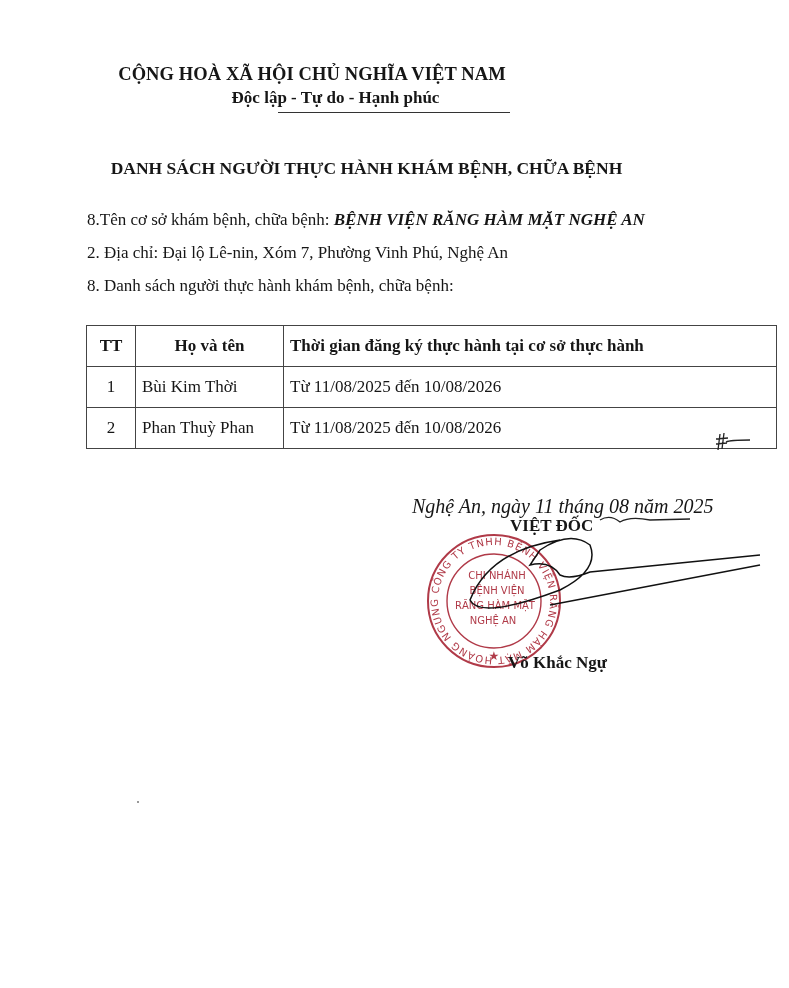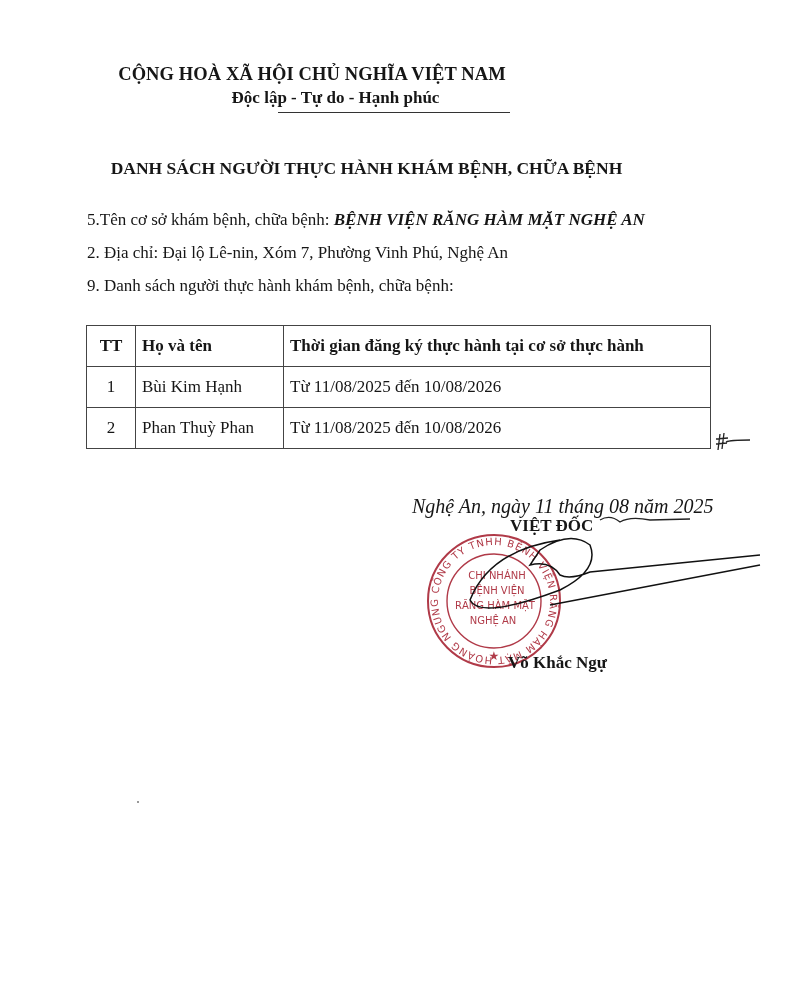--- a/index.html
+++ b/index.html
@@ -5,62 +5,62 @@
   html, body { margin:0; padding:0; }
   body { width:789px; height:988px; background:#ffffff; position:relative; overflow:hidden;
          font-family:"Liberation Serif","DejaVu Serif",serif; color:#161616; }
   .abs { position:absolute; }
   .nation { left:0; width:624px; top:64px; text-align:center; font-weight:bold; font-size:18.5px; letter-spacing:0.1px; }
   .motto { left:0; width:671px; top:88px; text-align:center; font-weight:bold; font-size:17px; }
   .motto-line { left:278px; width:232px; top:112px; height:0; border-top:1.3px solid #333; }
   .doc-title { left:0; width:733px; top:158px; text-align:center; font-weight:bold; font-size:17.5px; }
   .info { left:87px; font-size:17px; }
   .info b { font-weight:bold;font-style:italic; }
-  table.list { position:absolute; left:86px; top:325px; width:625px; border-collapse:collapse; font-size:17px; }
+  table.list { position:absolute; left:86px; top:325px; width:691px; border-collapse:collapse; font-size:17px; }
   table.list td, table.list th { border:1.2px solid #444; height:40px; padding:0 6px; }
   table.list th { font-weight:bold; }
   .c-tt { width:36px; text-align:center; }
   .c-name { width:135px; text-align:left; }
   .c-time { text-align:left; }
-  table.list th.c-name { text-align:left; }
+  table.list th.c-name { text-align:center; }
   .initial { left:714px; top:430px; }
   .place-date { left:412px; top:495px; font-style:italic; font-size:20px; }
   .director-title { left:510px; top:516px; font-weight:bold; font-size:17px; }
   .stamp { left:425px; top:532px; width:138px; height:138px; }
   .signature { left:450px; top:510px; }
   .signer { left:508px; top:625px; font-weight:bold; font-size:17px;margin-top:28px; }
   .dot { left:137px; top:801px; width:2px; height:2px; background:#777; border-radius:1px; }
 </style>
 </head>
 <body>
 
 <div class="abs nation">CỘNG HOÀ XÃ HỘI CHỦ NGHĨA VIỆT NAM</div>
 <div class="abs motto">Độc lập - Tự do - Hạnh phúc</div>
 <div class="abs motto-line"></div>
 
 <div class="abs doc-title">DANH SÁCH NGƯỜI THỰC HÀNH KHÁM BỆNH, CHỮA BỆNH</div>
 
 <div class="abs info" style="top:210px;">
-  <span>5.Tên cơ sở khám bệnh, chữa bệnh: </span><b>BỆNH VIỆN RĂNG HÀM MẶT NGHỆ AN</b>
+  <span>8.Tên cơ sở khám bệnh, chữa bệnh: </span><b>BỆNH VIỆN RĂNG HÀM MẶT NGHỆ AN</b>
 </div>
 <div class="abs info" style="top:243px;">2. Địa chỉ: Đại lộ Lê-nin, Xóm 7, Phường Vinh Phú, Nghệ An</div>
-<div class="abs info" style="top:276px;">9. Danh sách người thực hành khám bệnh, chữa bệnh:</div>
+<div class="abs info" style="top:276px;">8. Danh sách người thực hành khám bệnh, chữa bệnh:</div>
 
 <table class="list">
   <thead>
     <tr>
       <th class="c-tt">TT</th>
       <th class="c-name">Họ và tên</th>
       <th class="c-time">Thời gian đăng ký thực hành tại cơ sở thực hành</th>
     </tr>
   </thead>
   <tbody>
     <tr>
       <td class="c-tt">1</td>
-      <td class="c-name">Bùi Kim Hạnh</td>
+      <td class="c-name">Bùi Kim Thời</td>
       <td class="c-time">Từ 11/08/2025 đến 10/08/2026</td>
     </tr>
     <tr>
       <td class="c-tt">2</td>
       <td class="c-name">Phan Thuỳ Phan</td>
       <td class="c-time">Từ 11/08/2025 đến 10/08/2026</td>
     </tr>
   </tbody>
 </table>
 

